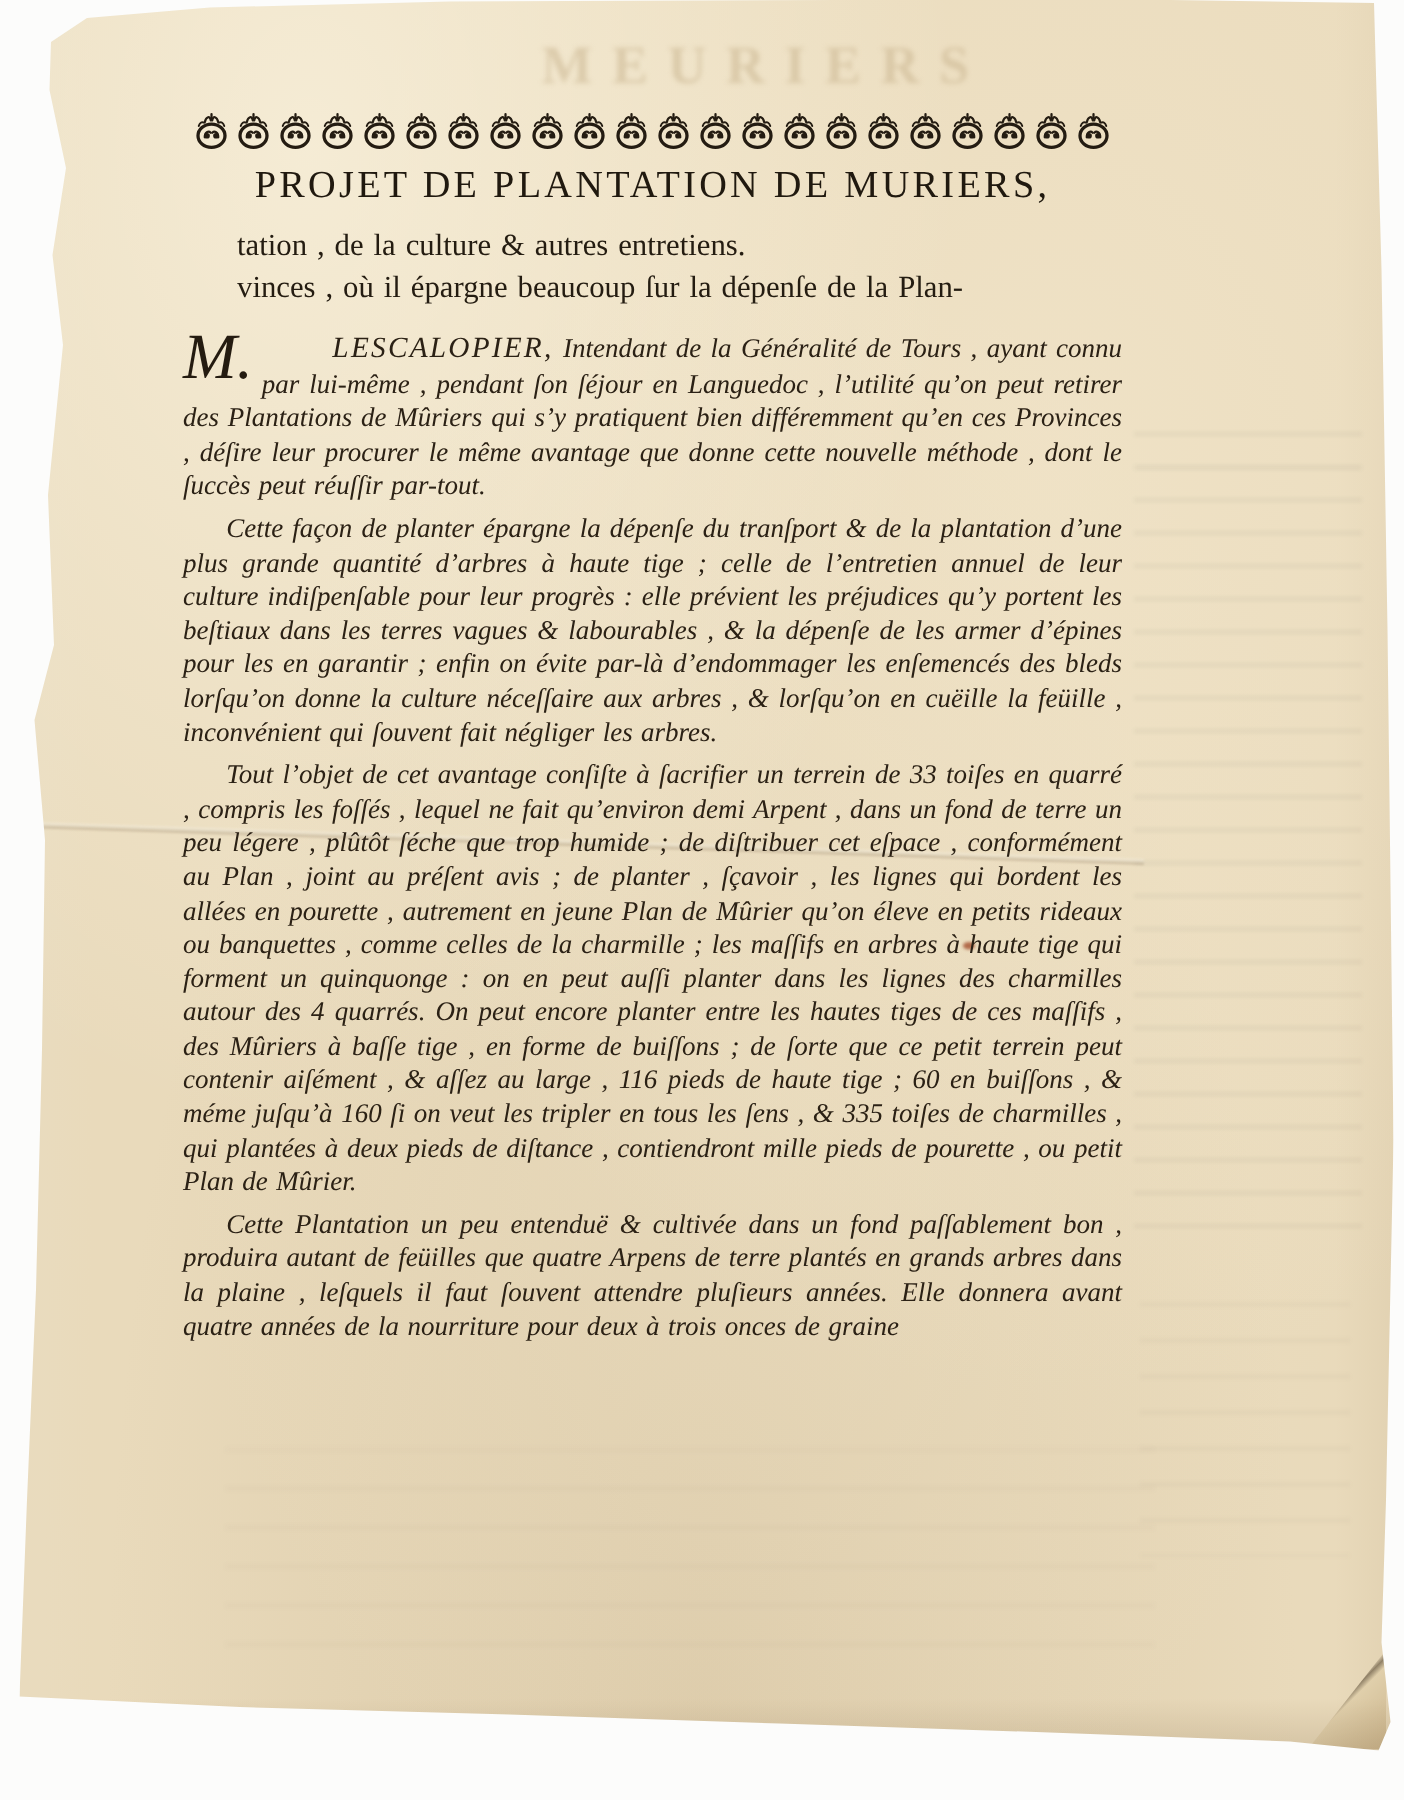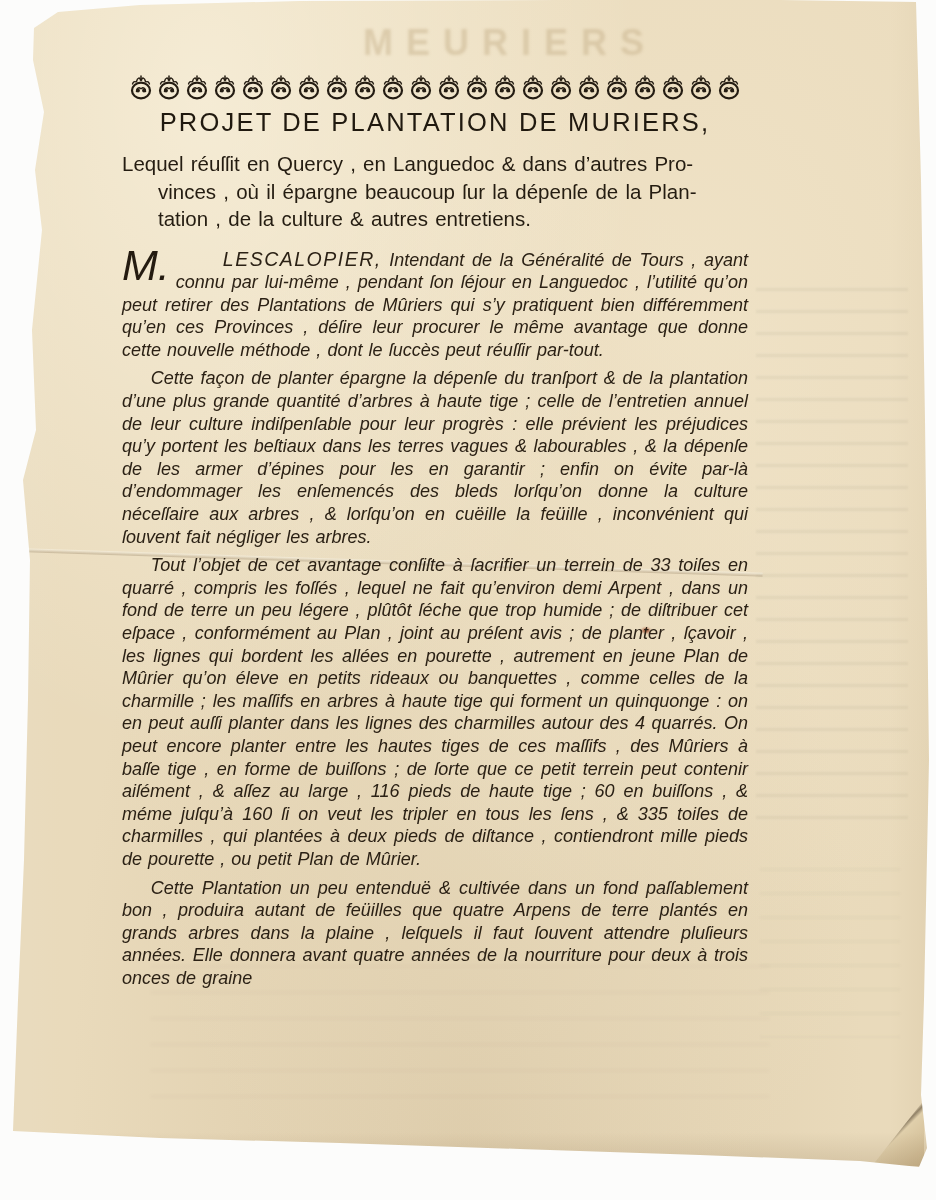--- a/index.html
+++ b/index.html
@@ -1,17 +1,17 @@
 <!DOCTYPE html>
 <html><head>
 <meta charset="utf-8">
 <style>
   html,body{margin:0;padding:0;background:#fbfbf9;}
   .page{position:relative;width:936px;height:1200px;overflow:hidden;background:#fcfcfb;
-        font-family:Liberation Sans, sans-serif;}
+        font-family:Liberation Serif, serif;}
   
   .paper{position:absolute;inset:0;
     background-color:#e9dabb;
     background-image:
       radial-gradient(ellipse at 22% 8%,  rgba(255,250,234,.55), rgba(255,250,234,0) 42%),
       radial-gradient(ellipse at 75% 25%, rgba(244,232,206,.55), rgba(244,232,206,0) 50%),
       radial-gradient(ellipse at 55% 60%, rgba(240,228,200,.45), rgba(240,228,200,0) 55%),
       radial-gradient(ellipse at 50% 96%, rgba(206,186,150,.50), rgba(206,186,150,0) 60%),
       linear-gradient(90deg, rgba(168,144,106,.34) 0 6px, rgba(233,220,192,.5) 6px 30px, rgba(0,0,0,0) 62px),
       linear-gradient(270deg, rgba(196,176,140,.22) 0, rgba(0,0,0,0) 46px);
@@ -115,23 +115,22 @@
           <use href="#fleuron-unit" xlink:href="#fleuron-unit" x="476"></use>
           <use href="#fleuron-unit" xlink:href="#fleuron-unit" x="504"></use>
           <use href="#fleuron-unit" xlink:href="#fleuron-unit" x="532"></use>
           <use href="#fleuron-unit" xlink:href="#fleuron-unit" x="560"></use>
           <use href="#fleuron-unit" xlink:href="#fleuron-unit" x="588"></use>
         </svg>
 
       <h1 class="doc-title">PROJET DE PLANTATION DE MURIERS,</h1>
 
       <div class="subtitle">
-        <div>Lequel réuſſit en Quercy , en Languedoc &amp; dans d’autres Pro-</div>
+        <div class="hang">tation , de la culture &amp; autres entretiens.</div>
         <div class="hang">vinces , où il épargne beaucoup ſur la dépenſe de la Plan-</div>
-        <div class="hang">tation , de la culture &amp; autres entretiens.</div>
       </div>
 
       <div class="body-text">
         <p>
           <span class="dropcap">M.</span><span class="author">LESCALOPIER,</span><span> Intendant de la Généralité de Tours , ayant connu par lui-même , pendant ſon ſéjour en Languedoc , l’utilité qu’on peut retirer des Plantations de Mûriers qui s’y pratiquent bien différemment qu’en ces Provinces , déſire leur procurer le même avantage que donne cette nouvelle méthode , dont le ſuccès peut réuſſir par-tout.</span>
         </p>
         <p class="indent">Cette façon de planter épargne la dépenſe du tranſport &amp; de la plantation d’une plus grande quantité d’arbres à haute tige ; celle de l’entretien annuel de leur culture indiſpenſable pour leur progrès : elle prévient les préjudices qu’y portent les beſtiaux dans les terres vagues &amp; labourables , &amp; la dépenſe de les armer d’épines pour les en garantir ; enfin on évite par-là d’endommager les enſemencés des bleds lorſqu’on donne la culture néceſſaire aux arbres , &amp; lorſqu’on en cuëille la feüille , inconvénient qui ſouvent fait négliger les arbres.</p>
         <p class="indent">Tout l’objet de cet avantage conſiſte à ſacrifier un terrein de 33 toiſes en quarré , compris les foſſés , lequel ne fait qu’environ demi Arpent , dans un fond de terre un peu légere , plûtôt ſéche que trop humide ; de diſtribuer cet eſpace , conformément au Plan , joint au préſent avis ; de planter , ſçavoir , les lignes qui bordent les allées en pourette , autrement en jeune Plan de Mûrier qu’on éleve en petits rideaux ou banquettes , comme celles de la charmille ; les maſſifs en arbres à haute tige qui forment un quinquonge : on en peut auſſi planter dans les lignes des charmilles autour des 4 quarrés. On peut encore planter entre les hautes tiges de ces maſſifs , des Mûriers à baſſe tige , en forme de buiſſons ; de ſorte que ce petit terrein peut contenir aiſément , &amp; aſſez au large , 116 pieds de haute tige ; 60 en buiſſons , &amp; méme juſqu’à 160 ſi on veut les tripler en tous les ſens , &amp; 335 toiſes de charmilles , qui plantées à deux pieds de diſtance , contiendront mille pieds de pourette , ou petit Plan de Mûrier.</p>
         <p class="indent">Cette Plantation un peu entenduë &amp; cultivée dans un fond paſſablement bon , produira autant de feüilles que quatre Arpens de terre plantés en grands arbres dans la plaine , leſquels il faut ſouvent attendre pluſieurs années. Elle donnera avant quatre années de la nourriture pour deux à trois onces de graine</p>
       </div>

